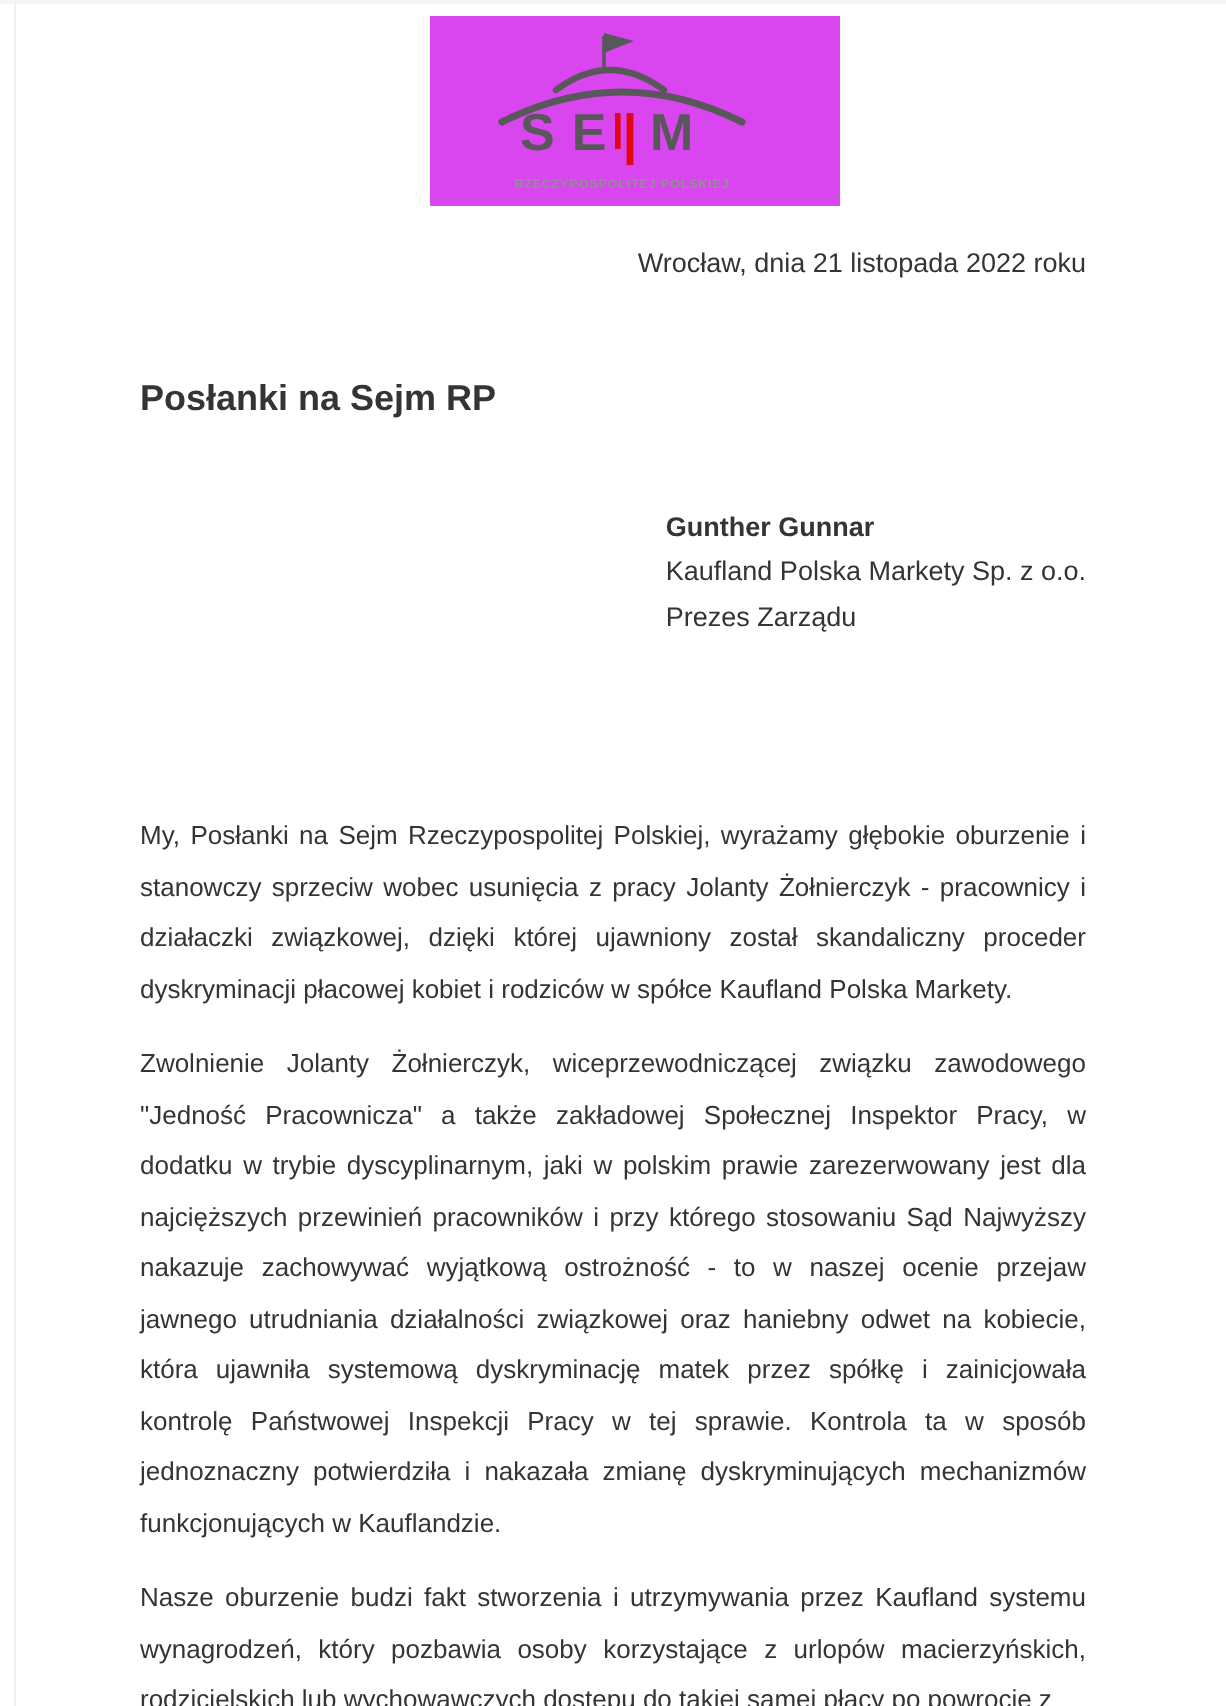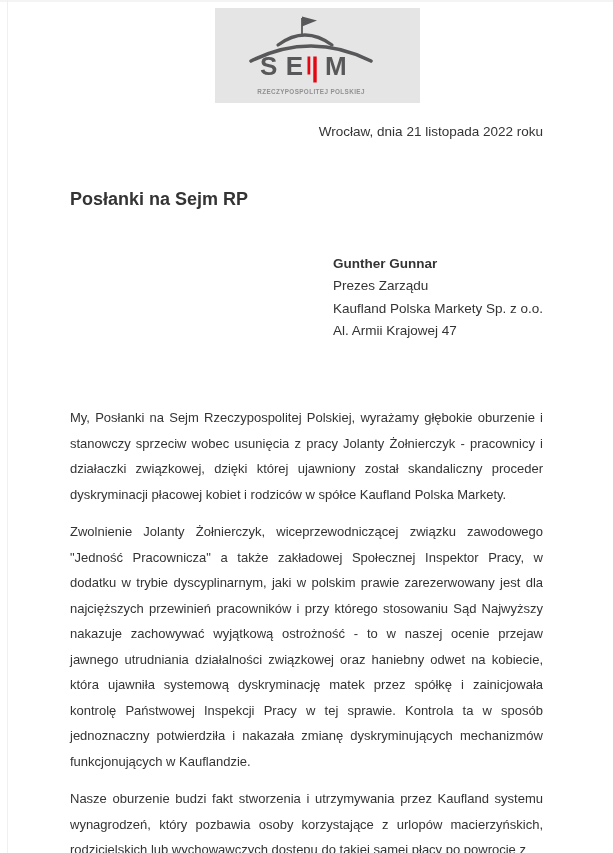--- a/index.html
+++ b/index.html
@@ -29,21 +29,21 @@
   .edge-line {
     position: absolute;
     left: 7px; top: 0;
     width: 1px; height: 853px;
     background: #f0f0f0;
   }
   .logo-box {
     position: absolute;
     left: 215px; top: 8px;
     width: 205px; height: 95px;
-    background: #e5e5e5;
+    background: #d946ef;
   }
   .logo-box svg { display: block; }
   .logo-letter {
     font-family: "Liberation Sans", sans-serif;
     font-size: 26px;
     font-weight: 600;
     fill: #58585a;
   }
   .logo-sub {
     font-family: "Liberation Sans", sans-serif;
@@ -127,23 +127,22 @@
       <text class="logo-sub" x="96" y="86" text-anchor="middle">RZECZYPOSPOLITEJ POLSKIEJ</text>
     </svg>
   </div>
 
   <div class="dateline">Wrocław, dnia 21 listopada 2022 roku</div>
 
   <div class="sender">Posłanki na Sejm RP</div>
 
   <div class="recipient">
     <div class="name">Gunther Gunnar</div>
+    <div>Kaufland Polska Markety Sp. z o.o.</div>
     <div>Prezes Zarządu</div>
-    <div>Kaufland Polska Markety Sp. z o.o.</div>
-    <div>Al. Armii Krajowej 47</div>
   </div>
 
   <div class="letter-body">
     <p>My, Posłanki na Sejm Rzeczypospolitej Polskiej, wyrażamy głębokie oburzenie i stanowczy sprzeciw wobec usunięcia z pracy Jolanty Żołnierczyk - pracownicy i działaczki związkowej, dzięki której ujawniony został skandaliczny proceder dyskryminacji płacowej kobiet i rodziców w spółce Kaufland Polska Markety.</p>
     <p>Zwolnienie Jolanty Żołnierczyk, wiceprzewodniczącej związku zawodowego "Jedność Pracownicza" a także zakładowej Społecznej Inspektor Pracy, w dodatku w trybie dyscyplinarnym, jaki w polskim prawie zarezerwowany jest dla najcięższych przewinień pracowników i przy którego stosowaniu Sąd Najwyższy nakazuje zachowywać wyjątkową ostrożność - to w naszej ocenie przejaw jawnego utrudniania działalności związkowej oraz haniebny odwet na kobiecie, która ujawniła systemową dyskryminację matek przez spółkę i zainicjowała kontrolę Państwowej Inspekcji Pracy w tej sprawie. Kontrola ta w sposób jednoznaczny potwierdziła i nakazała zmianę dyskryminujących mechanizmów funkcjonujących w Kauflandzie.</p>
     <p>Nasze oburzenie budzi fakt stworzenia i utrzymywania przez Kaufland systemu wynagrodzeń, który pozbawia osoby korzystające z urlopów macierzyńskich, rodzicielskich lub wychowawczych dostępu do takiej samej płacy po powrocie z</p>
   </div>
 
 </div>
 

